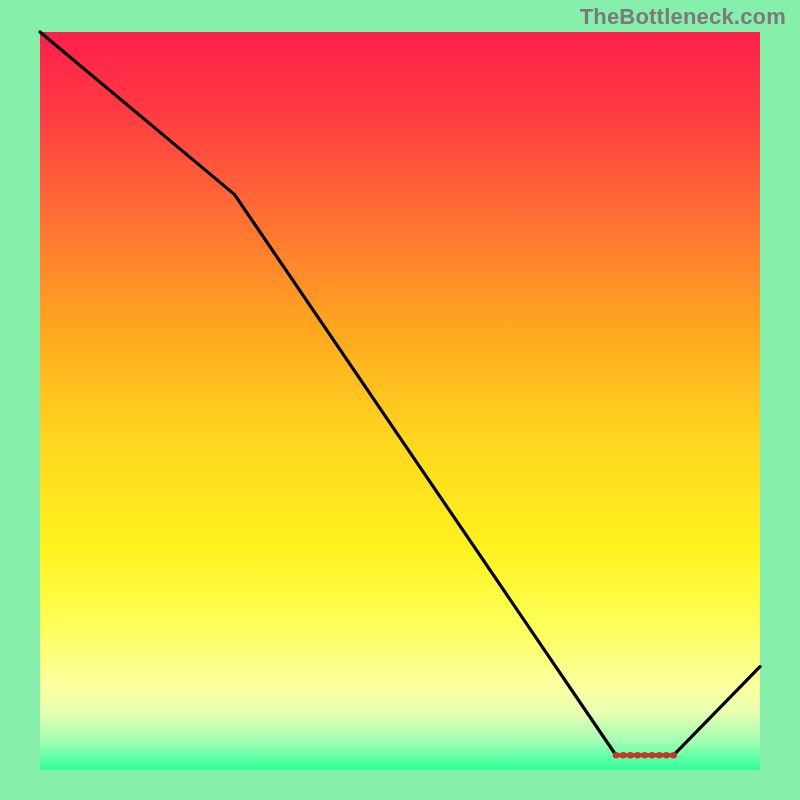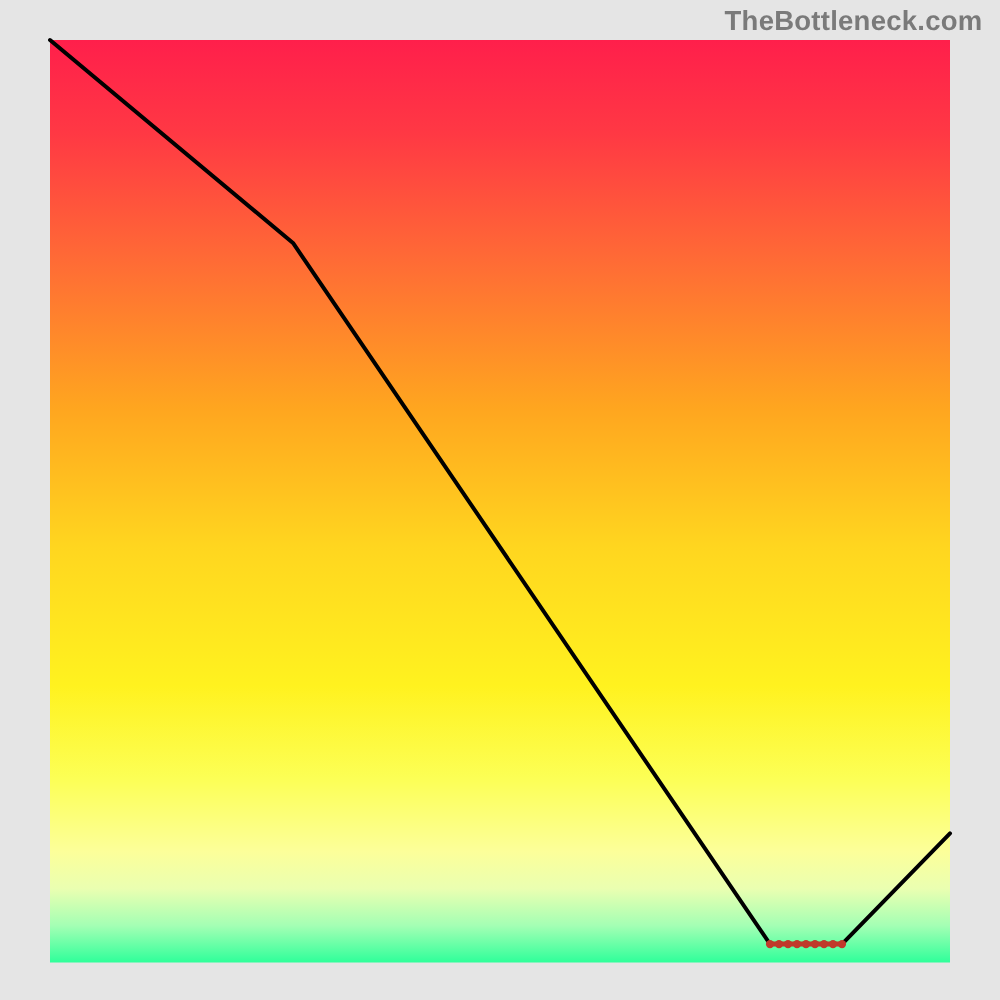--- a/index.html
+++ b/index.html
@@ -7,21 +7,21 @@
     padding: 0;
     width: 800px;
     height: 800px;
     background: #000;
     overflow: hidden;
   }
   .stage {
     position: relative;
     width: 800px;
     height: 800px;
-    background: #e5e5e5;
+    background: #86efac;
   }
   svg.plot {
     position: absolute;
     top: 0;
     left: 0;
   }
   .attribution {
     position: absolute;
     top: 4px;
     right: 14px;

